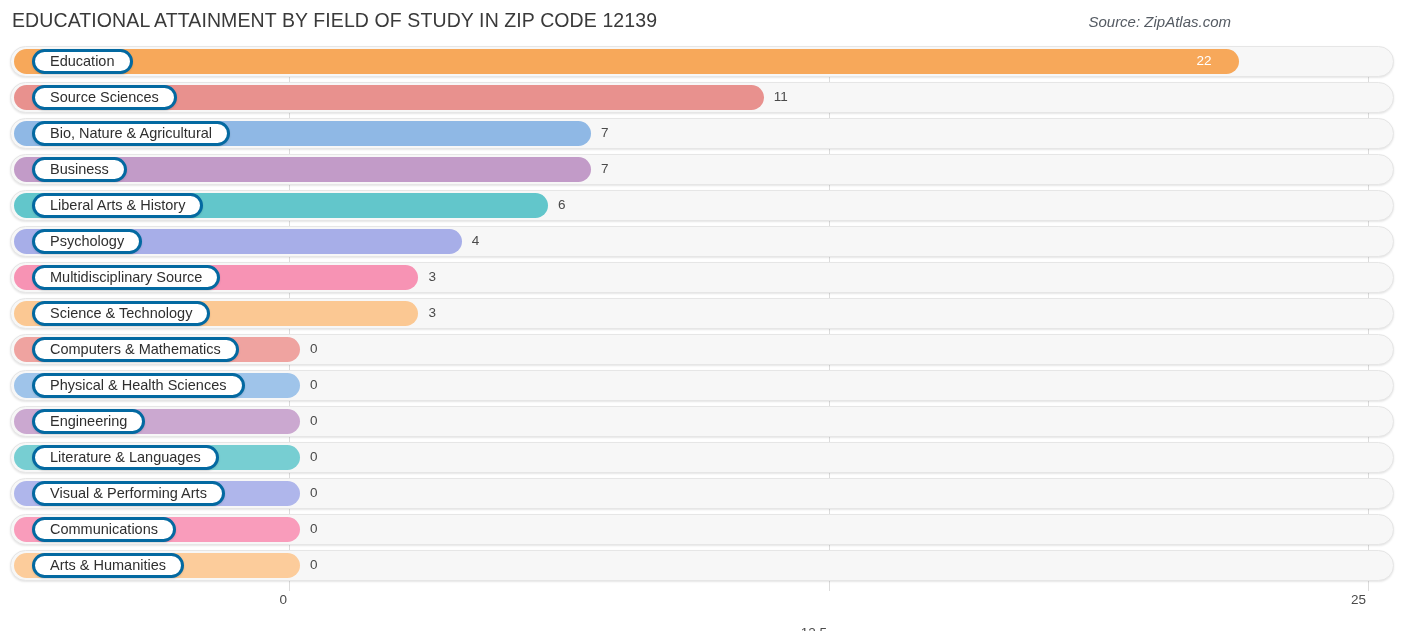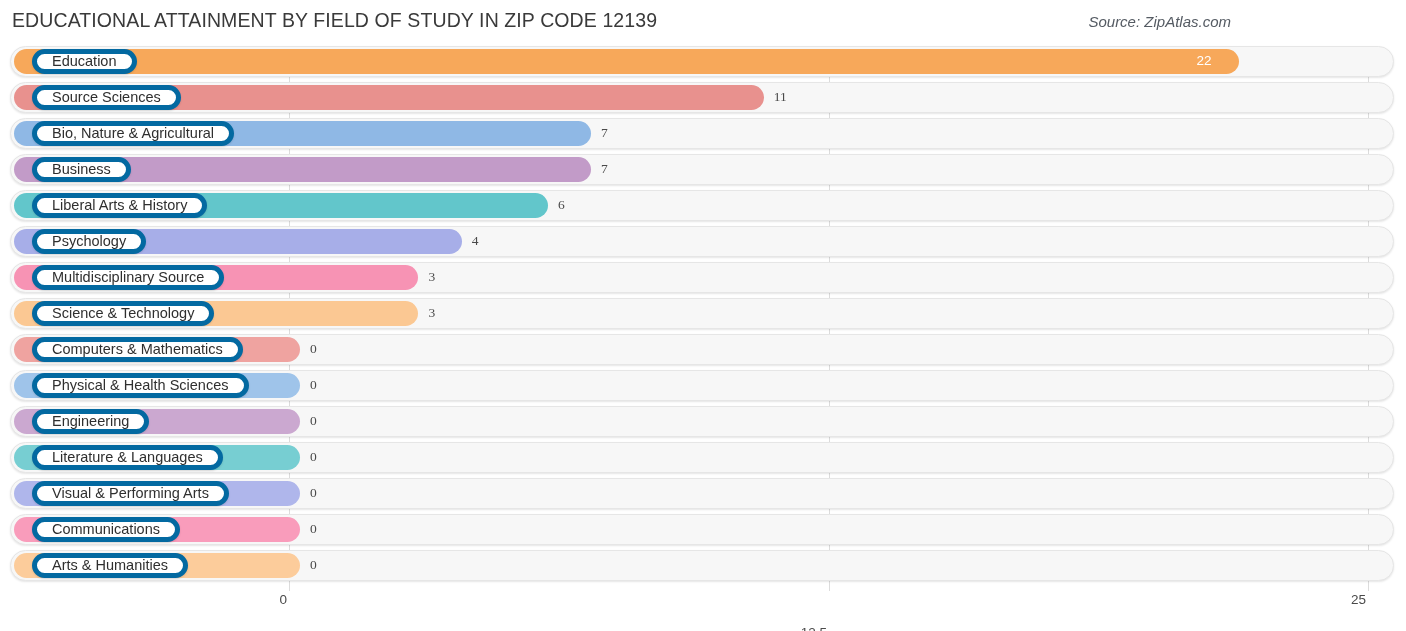--- a/index.html
+++ b/index.html
@@ -102,21 +102,21 @@
     box-sizing: border-box;
   }
 
   
   .pill {
     position: absolute;
     left: 32px;
     top: 3px;
     height: 25px;
     background: #ffffff;
-    border: 5px solid #0369a1;
+    border: 3px solid #0369a1;
     border-radius: 13px;
     display: flex;
     align-items: center;
     padding: 0 15px;
     box-sizing: border-box;
     box-shadow: 0 1px 2px rgba(0,0,0,0.13);
     white-space: nowrap;
   }
   .pill-label {
     font-size: 14.5px;
@@ -125,21 +125,20 @@
   }
 
   
   .value-out {
     position: absolute;
     top: 7px;
     font-size: 13.5px;
     color: #4a4a4a;
     line-height: 16px;
     white-space: nowrap;
-    font-family: Liberation Serif, serif;
   }
   
   .value-in {
     position: absolute;
     top: 7px;
     font-size: 13.5px;
     color: #ffffff;
     line-height: 16px;
     white-space: nowrap;
   }

